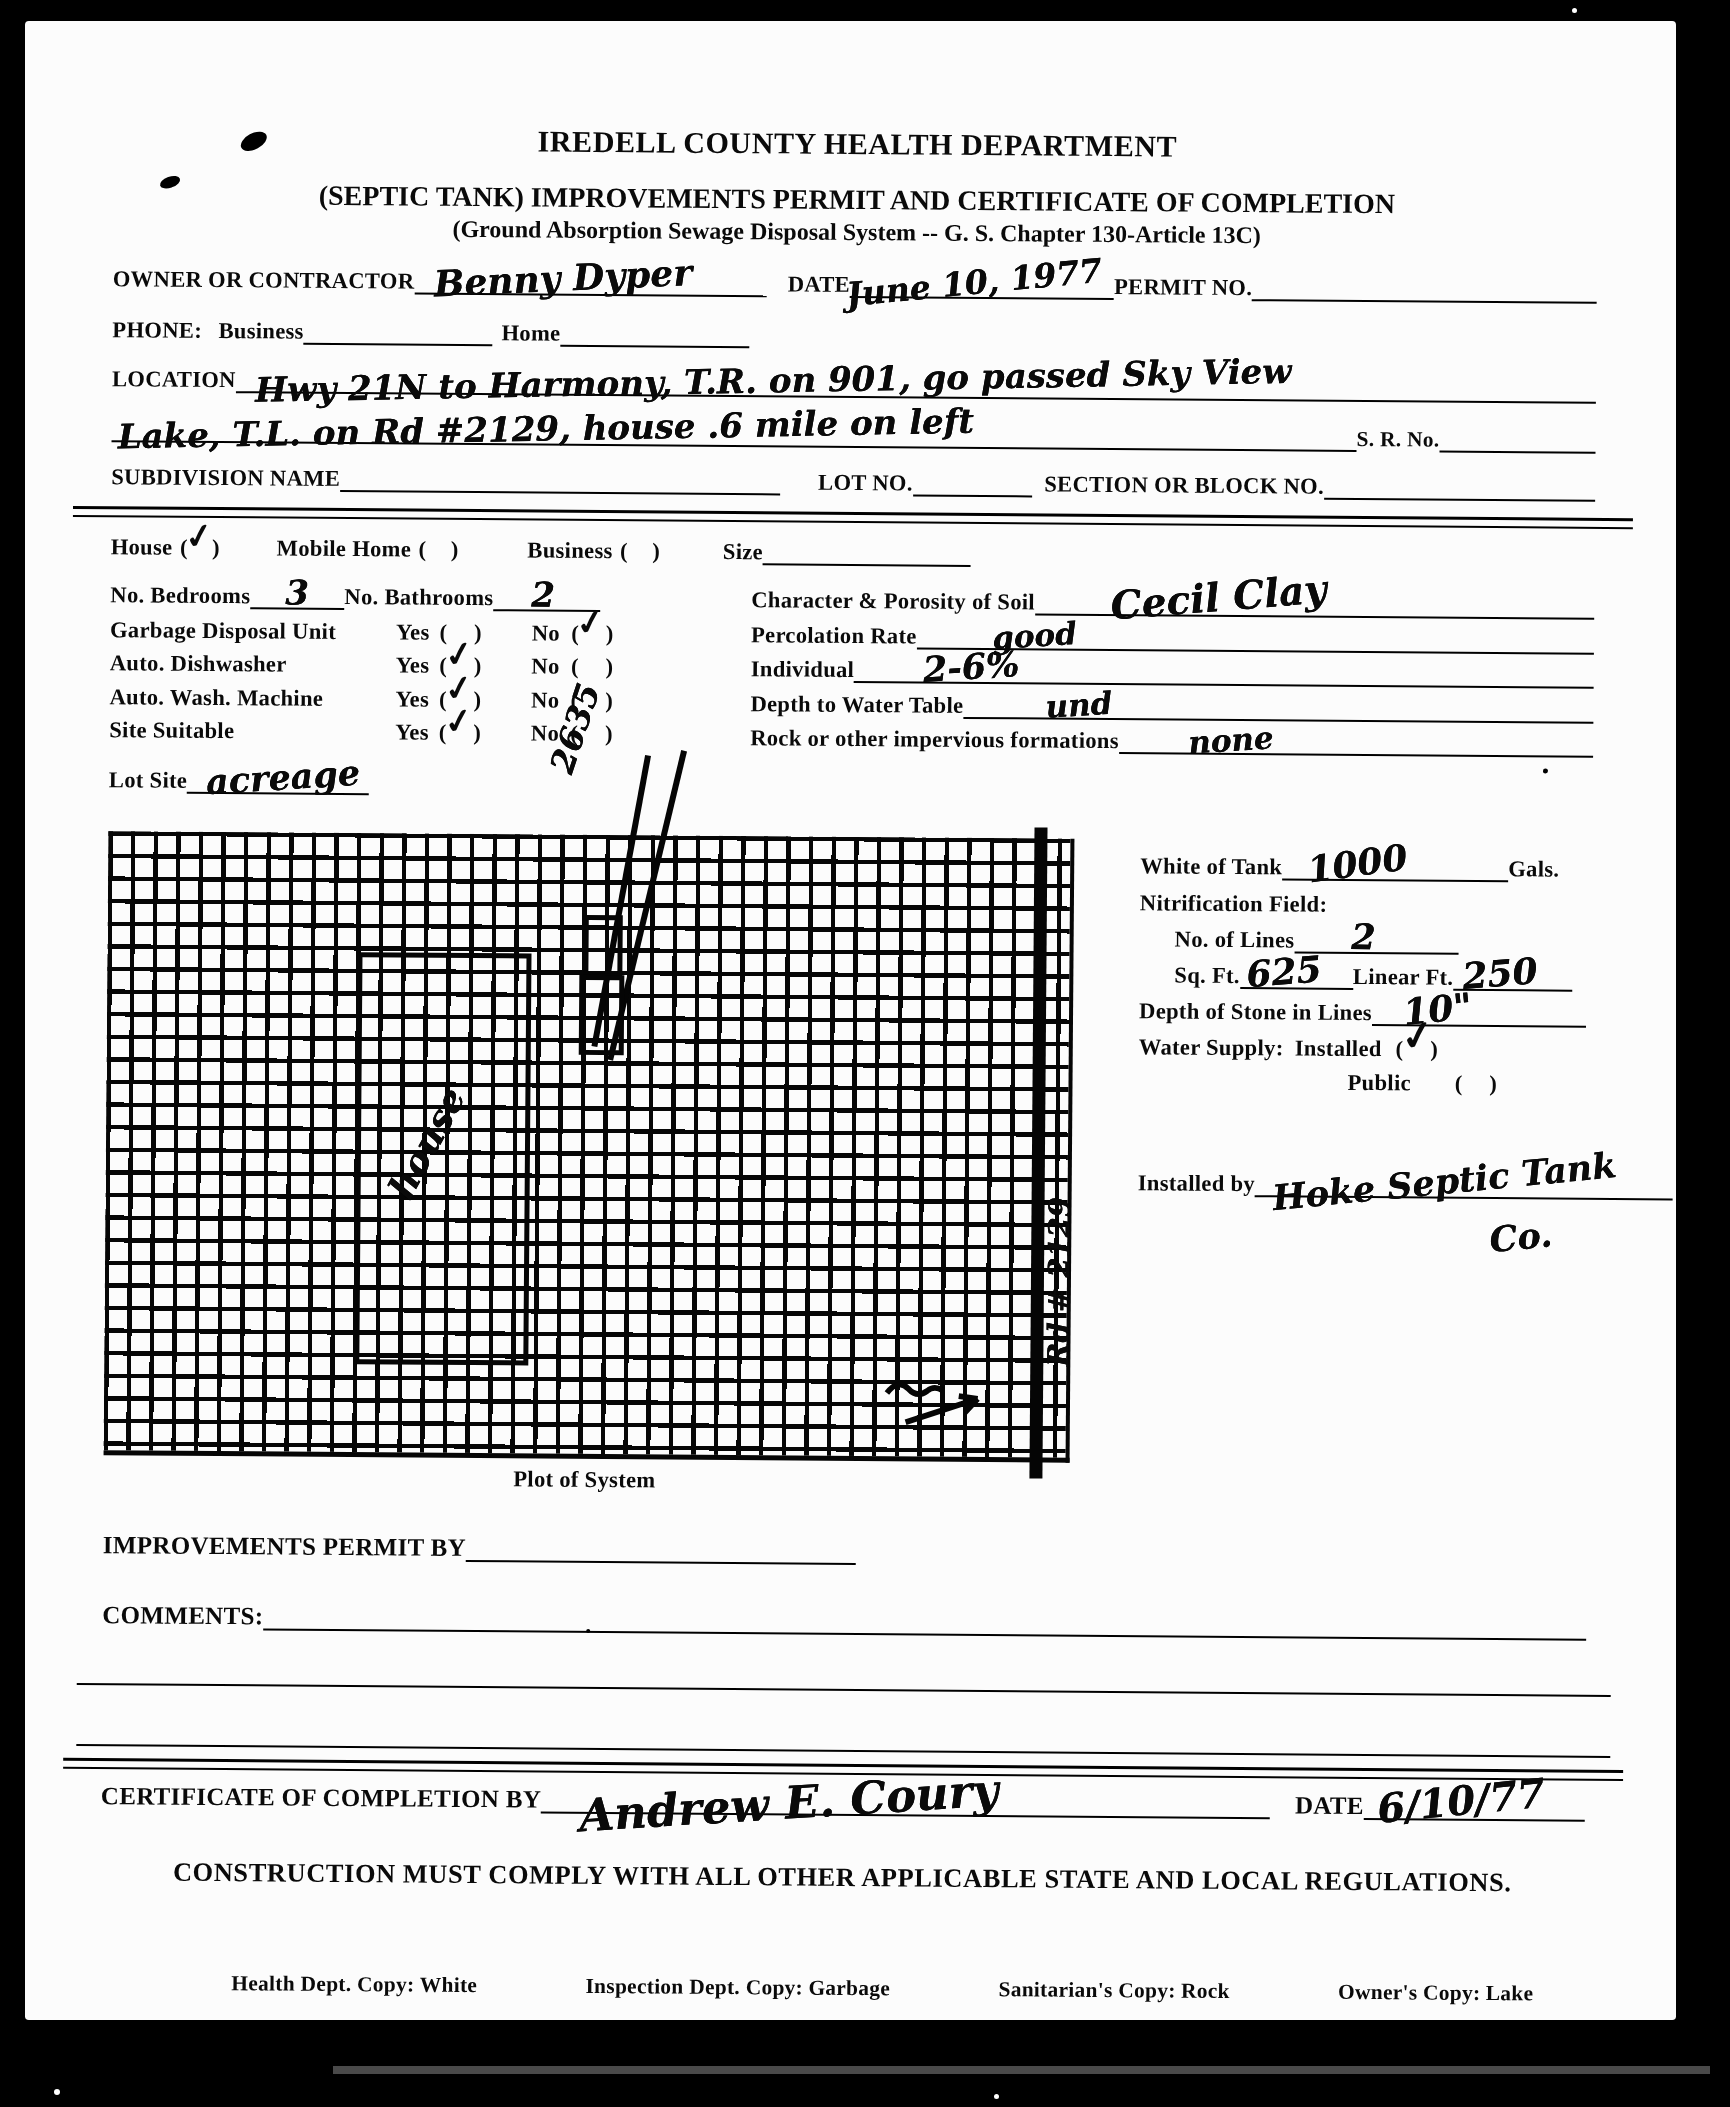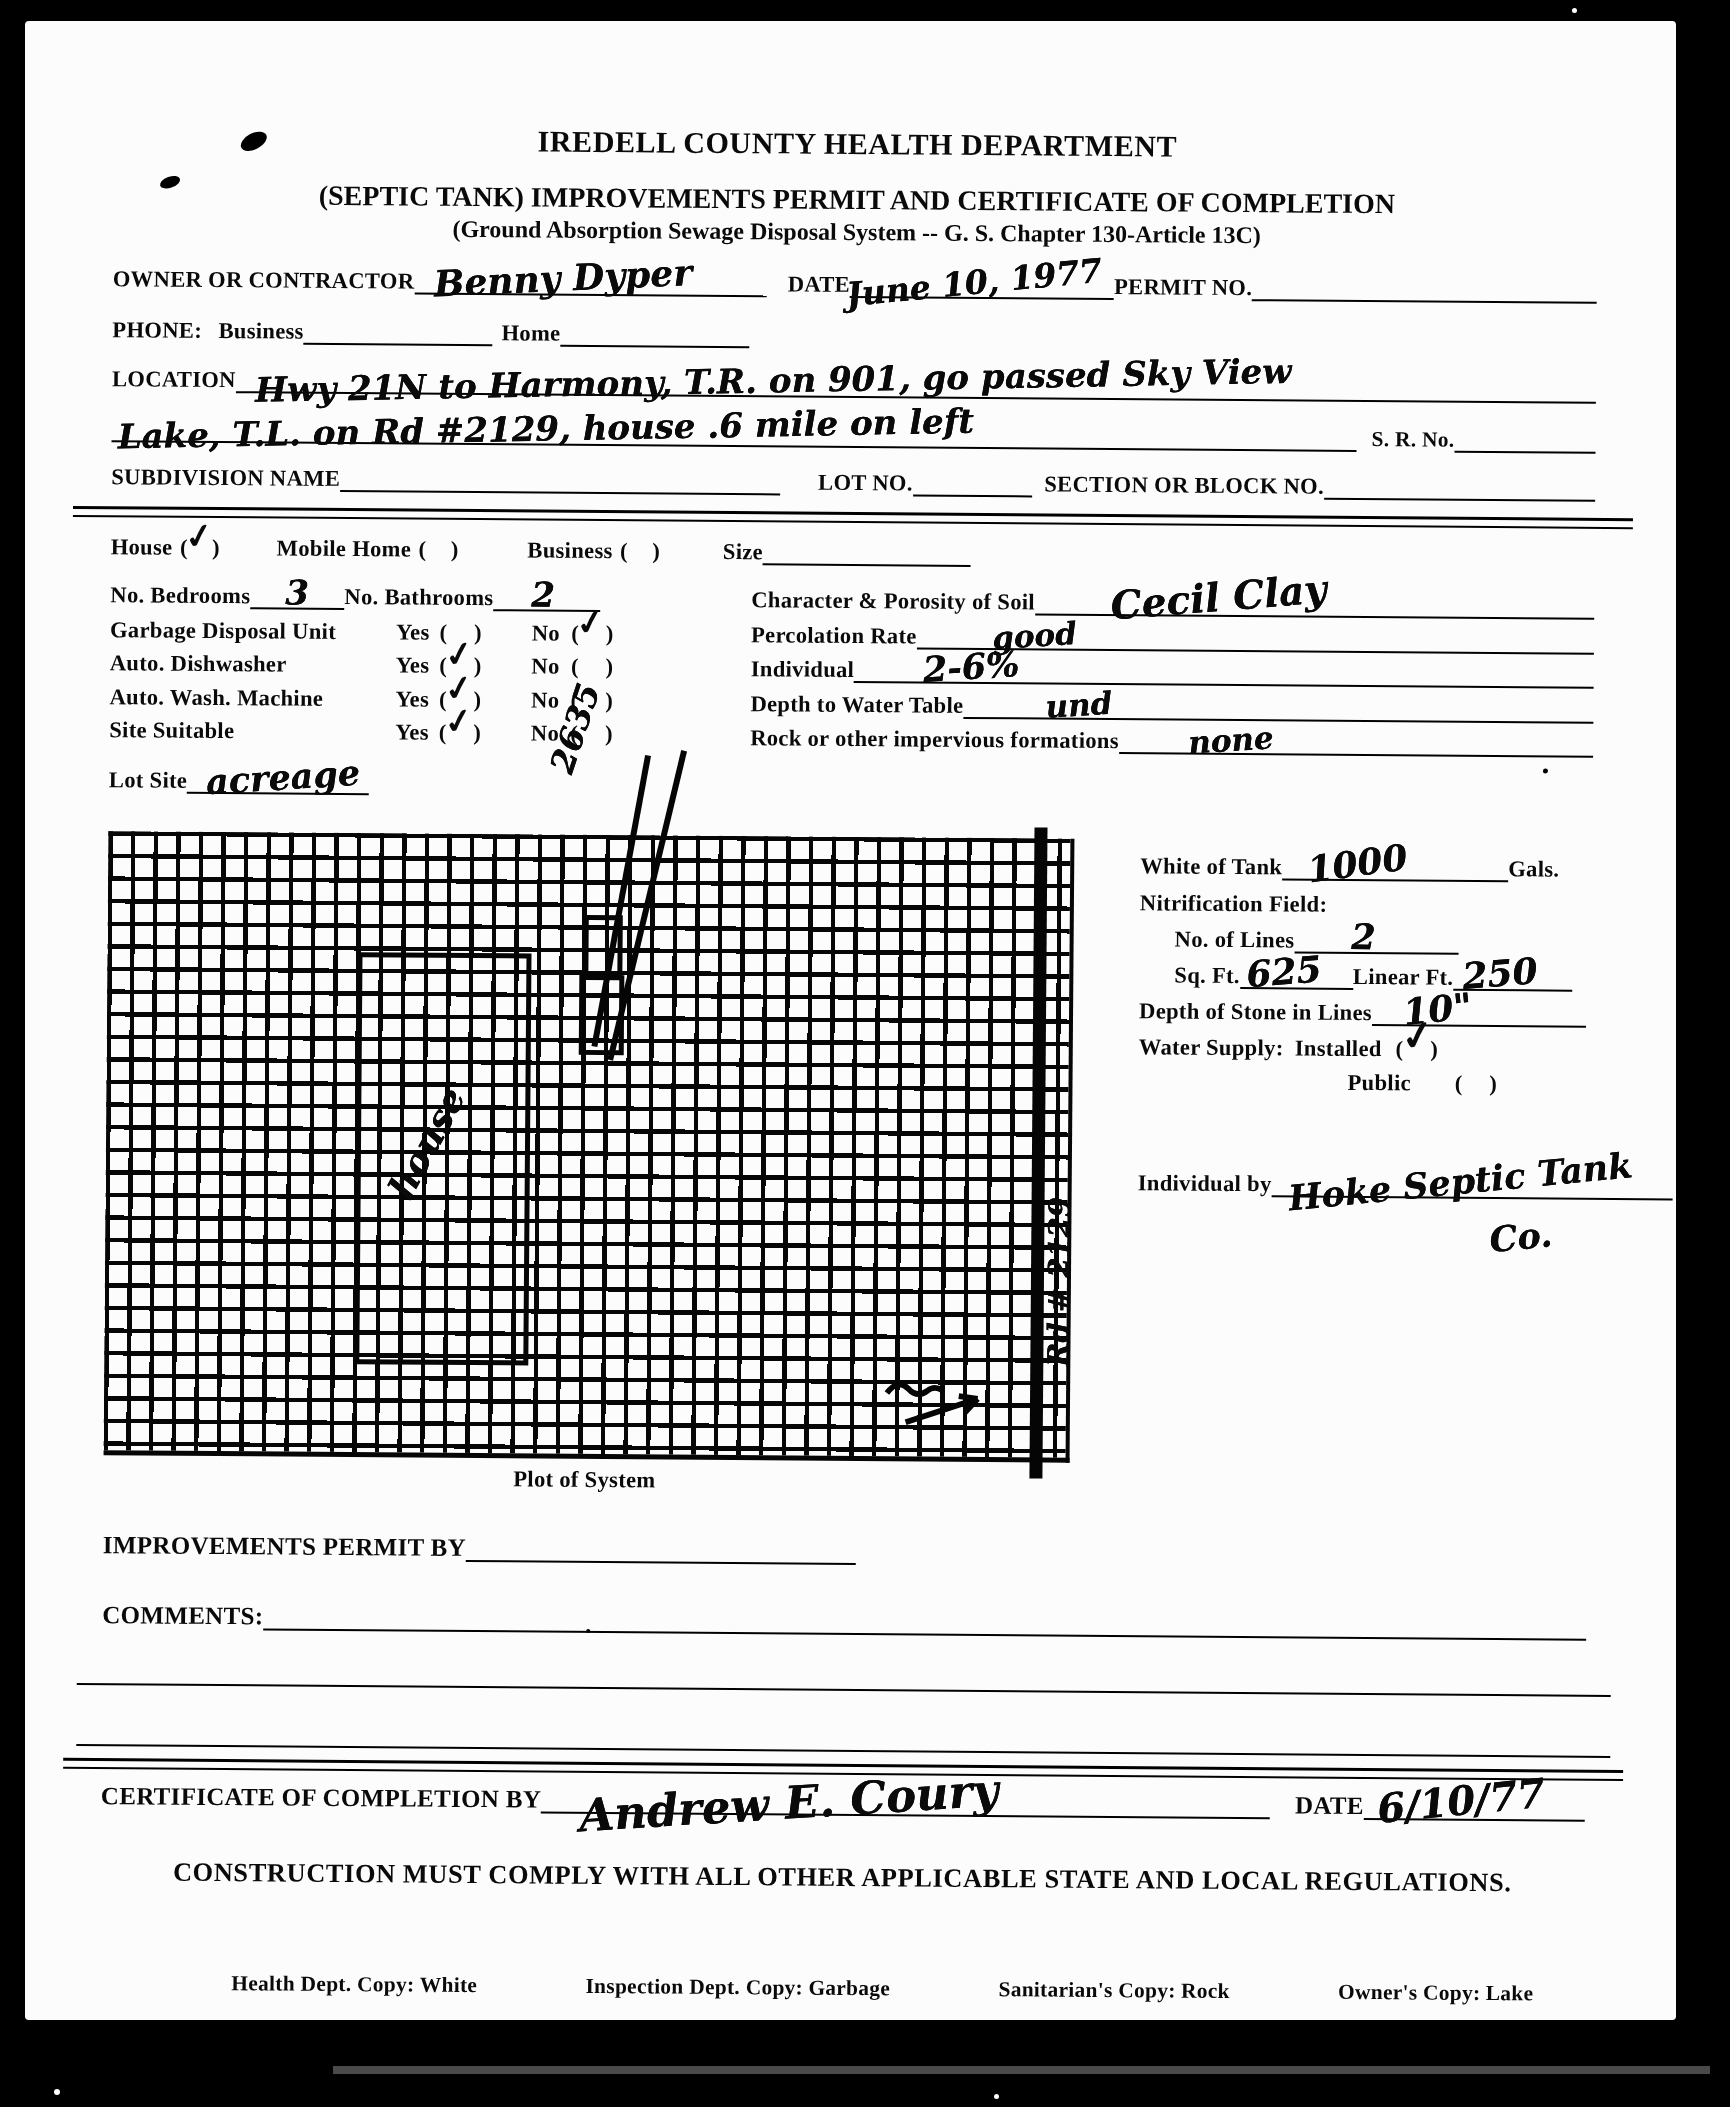--- a/index.html
+++ b/index.html
@@ -77,21 +77,21 @@
   <div class="abs row fs36" style="left:82px;top:350px;width:1484px;">
     <span class="lbl">LOCATION</span>
     <span class="ul grow" style="height:25px;">
       <span class="hw hwline" style="left:19px;font-size:34px;transform:rotate(-1.5deg);">Hwy 21N  to Harmony,  T.R. on 901, go passed Sky View</span>
     </span>
   </div>
   <div class="abs row fs36" style="left:82px;top:400px;width:1484px;">
     <span class="ul" style="width:1245px;height:25px;">
       <span class="hw hwline" style="left:6.3px;font-size:34px;transform:rotate(-1.5deg);">Lake, T.L. on Rd #2129, house .6 mile on left</span>
     </span>
-    <span class="lbl fs34" style="margin-left:15px;">S. R. No.</span>
+    <span class="lbl fs34" style="">S. R. No.</span>
     <span class="ul grow" style="height:25px;"></span>
   </div>
 
   <div class="abs row fs36" style="left:82px;top:448px;width:1484px;">
     <span class="lbl">SUBDIVISION NAME</span>
     <span class="ul" style="width:440px;height:25px;"></span>
     <span class="lbl" style="margin-left:38px;">LOT NO.</span>
     <span class="ul" style="width:119px;height:25px;"></span>
     <span class="lbl" style="margin-left:12.6px;">SECTION OR BLOCK NO.</span>
     <span class="ul grow" style="height:25px;"></span>
@@ -307,21 +307,21 @@
     </div>
     <div class="row" style="margin-top:8.8px;margin-left:209px;">
       <span class="lbl">Public</span>
       <span class="chkwrap" style="margin-left:44px;">
         <span>(</span>
         <span class="check"></span>
         <span style="margin-left:21.4px;">)</span>
       </span>
     </div>
     <div class="row" style="margin-top:75px;">
-      <span class="lbl">Individual by</span>
+      <span class="lbl">Installed by</span>
       <span class="ul grow" style="height:25px;">
         <span class="hw hwline" style="left:16.4px;font-size:35px;transform:rotate(-6deg);">Hoke Septic Tank</span>
       </span>
     </div>
     <div class="row" style="margin-top:16.4px;margin-left:352px;">
       <span class="hw" style="font-size:35px;transform:rotate(-6deg);">Co.</span>
     </div>
   </div>
 
   <div class="abs row fs40" style="left:82px;top:1514px;width:1484px;">

